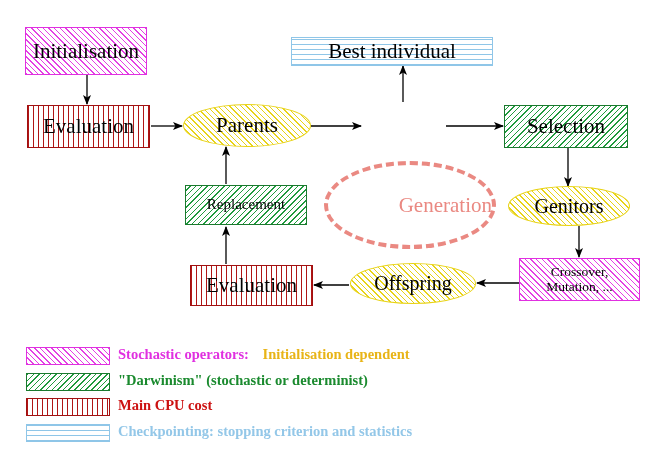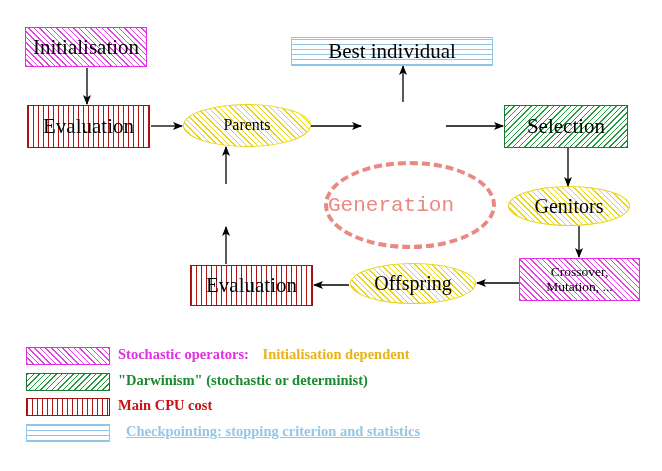--- a/index.html
+++ b/index.html
@@ -73,23 +73,23 @@
   .node-label { position: relative; z-index: 2; }
 
   
   .gen-ellipse {
     position: absolute;
     box-sizing: border-box;
     border: 4px dashed #ea8982;
     border-radius: 50%;
     display: flex;
     align-items: center;
-    justify-content: flex-start;
+    justify-content: flex-end;
     color: #ea8982;
-    font-family: Liberation Mono, monospace;
+    font-family: Liberation Serif, serif;
   }
 
   
   svg.edges {
     position: absolute;
     left: 0; top: 0;
     width: 662px; height: 471px;
     pointer-events: none;
   }
 
@@ -143,29 +143,29 @@
       <line x1="519" y1="283" x2="477" y2="283"></line>
 
       <line x1="349" y1="285" x2="314" y2="285"></line>
 
       <line x1="226" y1="264" x2="226" y2="227"></line>
 
       <line x1="226" y1="184" x2="226" y2="147"></line>
     </g>
   </svg>
 
-  <div class="node fill-magenta" style="left:25px; top:27px; width:122px; height:40px; font-size:21px;">
+  <div class="node fill-magenta" style="left:25px; top:27px; width:122px; height:48px; font-size:21px;">
     <span class="node-label">Initialisation</span>
   </div>
 
   <div class="node fill-red" style="left:27px; top:105px; width:123px; height:43px; font-size:21px;">
     <span class="node-label">Evaluation</span>
   </div>
 
-  <div class="node fill-yellow ellipse" style="left:183px; top:104px; width:128px; height:43px; font-size:16px;">
+  <div class="node fill-yellow ellipse" style="left:183px; top:104px; width:128px; height:43px; font-size:21px;">
     <span class="node-label">Parents</span>
   </div>
 
 
   <div class="node fill-green" style="left:504px; top:105px; width:124px; height:43px; font-size:21px;">
     <span class="node-label">Selection</span>
   </div>
 
   <div class="node fill-blue" style="left:291px; top:37px; width:202px; height:29px; font-size:21px;">
     <span class="node-label">Best individual</span>
@@ -181,37 +181,40 @@
   </div>
 
   <div class="node fill-yellow ellipse" style="left:350px; top:263px; width:126px; height:41px; font-size:20px;align-items:center;">
     <span class="node-label">Offspring</span>
   </div>
 
   <div class="node fill-red" style="left:190px; top:265px; width:123px; height:41px; font-size:21px;">
     <span class="node-label">Evaluation</span>
   </div>
 
+  <div class="node fill-green" style="left:185px; top:185px; width:122px; height:40px; font-size:15px;">
+    <span class="node-label">Replacement</span>
+  </div>
 
   <div class="gen-ellipse" style="left:324px; top:161px; width:172px; height:88px; font-size:21px;">
     <span>Generation</span>
   </div>
 
   <div>
 
     <div class="legend-swatch fill-magenta" style="left:26px; top:347px;"></div>
     <div class="legend-text" style="left:118px; top:346px;">
       <span class="lt-magenta">Stochastic operators:</span>
       <span class="lt-gold" style="margin-left:10px;">Initialisation dependent</span>
     </div>
 
     <div class="legend-swatch fill-green" style="left:26px; top:373px;"></div>
     <div class="legend-text lt-green" style="left:118px; top:372px;">"Darwinism" (stochastic or determinist)</div>
 
     <div class="legend-swatch fill-red" style="left:26px; top:398px;"></div>
     <div class="legend-text lt-red" style="left:118px; top:397px;">Main CPU cost</div>
 
     <div class="legend-swatch fill-blue" style="left:26px; top:424px;"></div>
-    <div class="legend-text lt-blue" style="left:126px; top:423px;text-decoration:underline;">Checkpointing: stopping criterion and statistics</div>
+    <div class="legend-text lt-blue" style="left:118px; top:423px;">Checkpointing: stopping criterion and statistics</div>
 
   </div>
 
 </div>
 
 </body></html>

